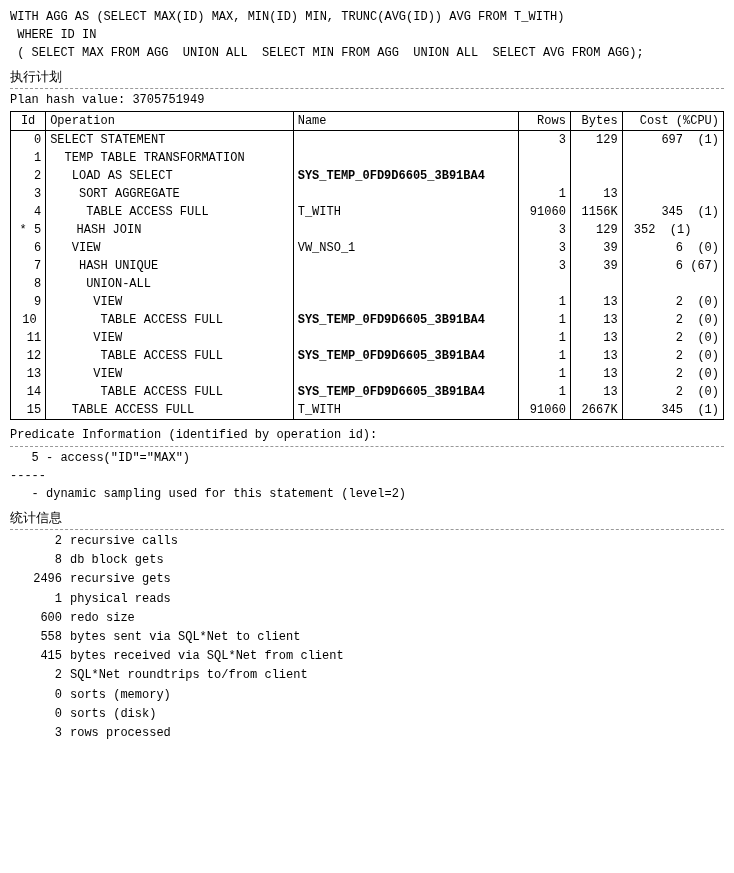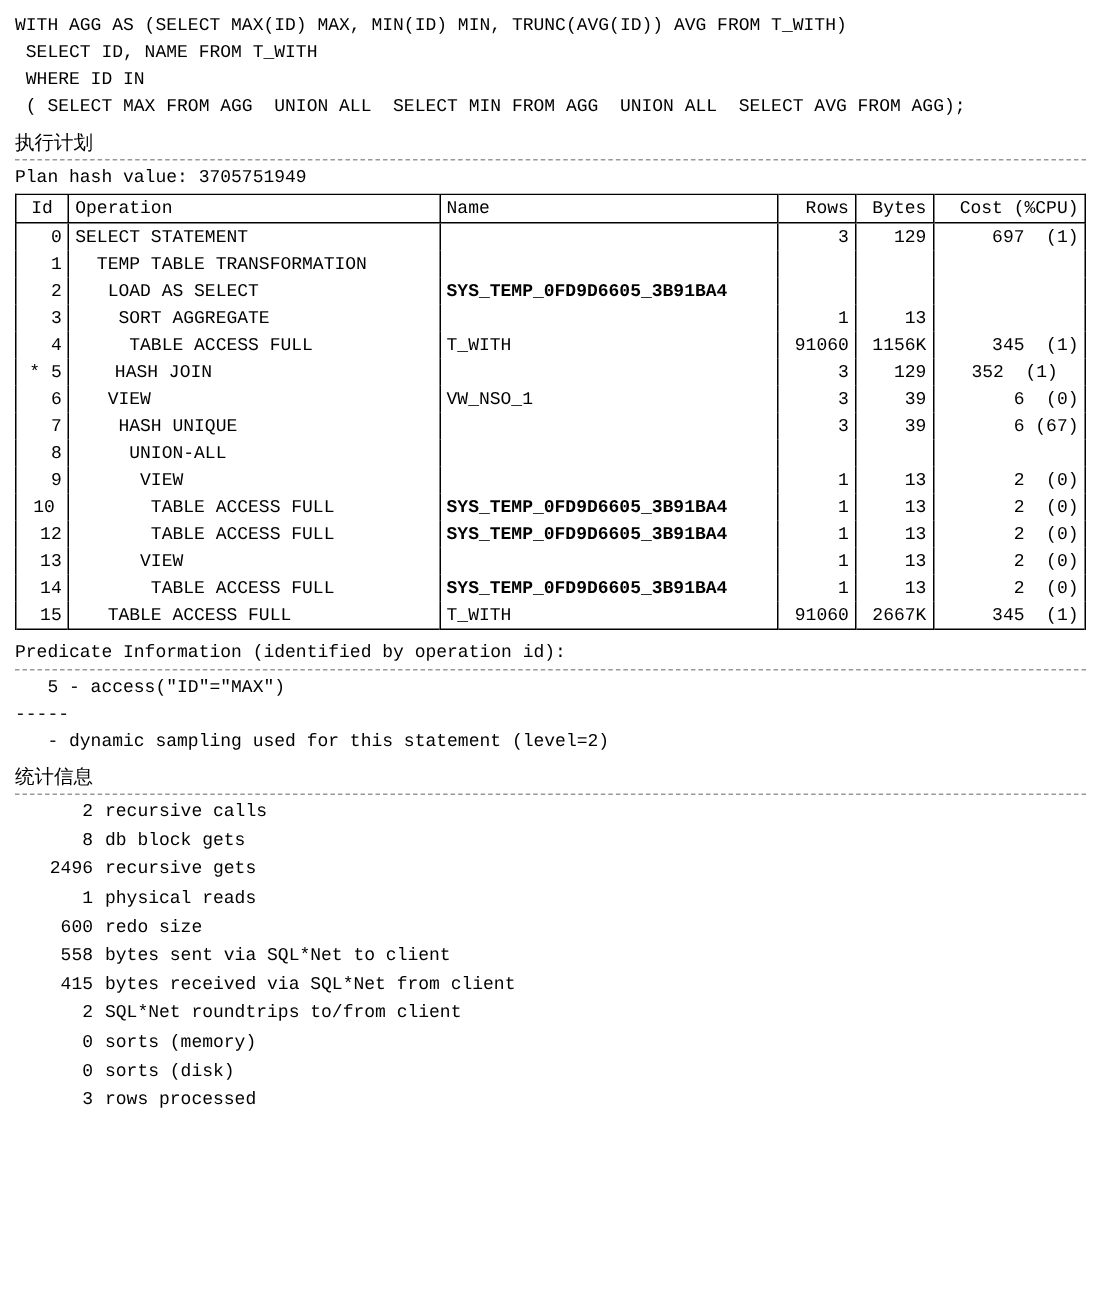--- a/index.html
+++ b/index.html
@@ -88,21 +88,20 @@
       font-family: SimSun, '宋体', serif;
       font-size: 13px;
       margin: 6px 0 2px 0;
     }
   </style>
 </head>
 <body>
 
 <div>
   <div class="code-block">WITH AGG AS (SELECT MAX(ID) MAX, MIN(ID) MIN, TRUNC(AVG(ID)) AVG FROM T_WITH)</div>
-  <div class="code-block"> SELECT ID, NAME FROM T_WITH</div>
   <div class="code-block"> WHERE ID IN</div>
   <div class="code-block"> ( SELECT MAX FROM AGG  UNION ALL  SELECT MIN FROM AGG  UNION ALL  SELECT AVG FROM AGG);</div>
 </div>
 
 <div class="chinese-title">执行计划</div>
 <hr class="divider">
 
 <div class="plan-hash">Plan hash value: 3705751949</div>
 
 <div class="table-container">
@@ -160,21 +159,21 @@
     <td style="text-align:right;white-space:pre;">91060</td>
     <td style="text-align:right;white-space:pre;">1156K</td>
     <td style="text-align:right;white-space:pre;"> 345  (1)</td>
   </tr>
         <tr class="star-row">
     <td style="text-align:right;white-space:pre;">* 5</td>
     <td style="text-align:left;white-space:pre;padding-left:16px;">  HASH JOIN                </td>
     <td style="text-align:left;"></td>
     <td style="text-align:right;white-space:pre;">   3</td>
     <td style="text-align:right;white-space:pre;">  129</td>
-    <td style="text-align:center;white-space:pre;margin-left:24px;"> 352  (1)</td>
+    <td style="text-align:left;white-space:pre;margin-left:24px;"> 352  (1)</td>
   </tr>
         <tr>
     <td style="text-align:right;white-space:pre;">  6</td>
     <td style="text-align:left;white-space:pre;">   VIEW                    </td>
     <td style="text-align:left;margin-left:32px;">VW_NSO_1</td>
     <td style="text-align:right;white-space:pre;">   3</td>
     <td style="text-align:right;white-space:pre;">   39</td>
     <td style="text-align:right;white-space:pre;">   6  (0)</td>
   </tr>
         <tr>
@@ -198,20 +197,28 @@
     <td style="text-align:left;white-space:pre;">      VIEW                 </td>
     <td style="text-align:left;"></td>
     <td style="text-align:right;white-space:pre;">   1</td>
     <td style="text-align:right;white-space:pre;">   13</td>
     <td style="text-align:right;white-space:pre;">   2  (0)</td>
   </tr>
         <tr>
     <td style="text-align:left;white-space:pre;"> 10</td>
     <td style="text-align:left;white-space:pre;">       TABLE ACCESS FULL   </td>
     <td style="text-align:left;"><span class="bold-name">SYS_TEMP_0FD9D6605_3B91BA4</span></td>
+    <td style="text-align:right;white-space:pre;">   1</td>
+    <td style="text-align:right;white-space:pre;">   13</td>
+    <td style="text-align:right;white-space:pre;">   2  (0)</td>
+  </tr>
+        <tr>
+    <td style="text-align:right;white-space:pre;"> 11</td>
+    <td style="text-align:left;white-space:pre;">      VIEW                 </td>
+    <td style="text-align:left;"></td>
     <td style="text-align:right;white-space:pre;">   1</td>
     <td style="text-align:right;white-space:pre;">   13</td>
     <td style="text-align:right;white-space:pre;">   2  (0)</td>
   </tr>
         <tr>
     <td style="text-align:right;white-space:pre;"> 12</td>
     <td style="text-align:left;white-space:pre;">       TABLE ACCESS FULL   </td>
     <td style="text-align:left;"><span class="bold-name">SYS_TEMP_0FD9D6605_3B91BA4</span></td>
     <td style="text-align:right;white-space:pre;">   1</td>
     <td style="text-align:right;white-space:pre;">   13</td>

